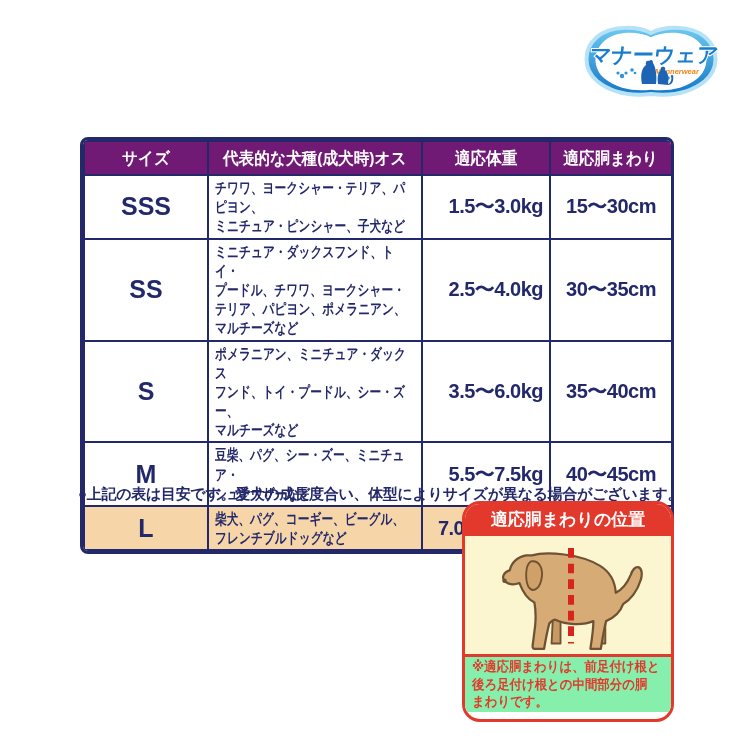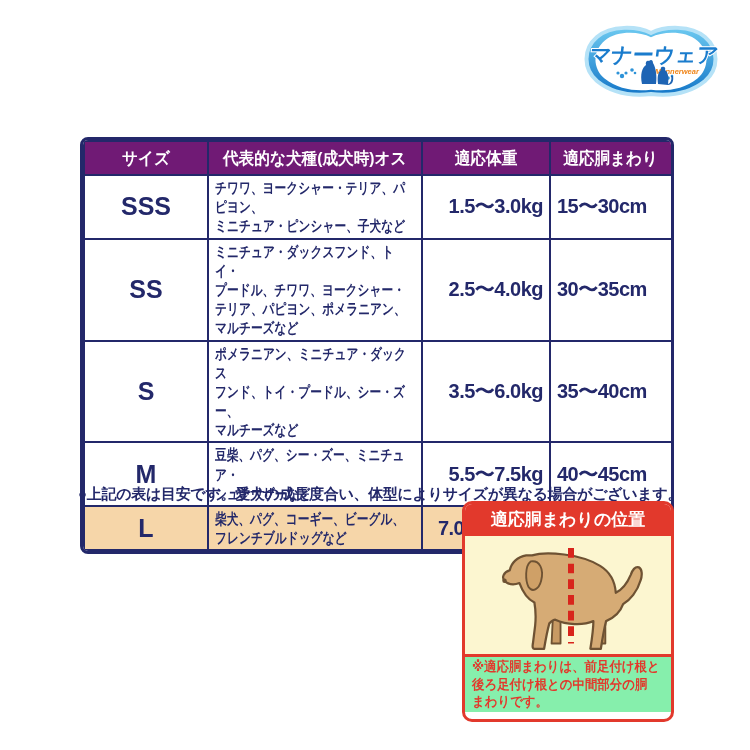--- a/index.html
+++ b/index.html
@@ -16,31 +16,31 @@
   
   .size-table-wrap{position:absolute;left:80px;top:137px;width:588px;border:3px solid #23286a;border-radius:8px;overflow:hidden;background:#fff;}
   table.size-table{border-collapse:collapse;table-layout:fixed;width:100%;}
   .size-table th,.size-table td{border:2.5px solid #23286a;padding:2px 6px;color:#23286a;}
   .size-table thead th{background:#701a75;color:#fff;font-size:17px;font-weight:bold;height:28px;padding:2px 0;border-color:#23286a;}
   .size-table thead th + th{border-left:2px solid #fff;}
   .hdr-scale{display:inline-block;transform:scaleX(0.92);transform-origin:center;white-space:nowrap;}
   td.c-size{font-size:25px;font-weight:bold;text-align:center;width:124px;}
   td.c-breed{font-size:15px;font-weight:600;line-height:1.28;width:214px;}
   td.c-weight{font-size:20px;font-weight:bold;text-align:right;width:128px;letter-spacing:-0.5px;}
-  td.c-waist{font-size:20px;font-weight:bold;text-align:left;width:122px;letter-spacing:-0.5px;margin-left:44px;}
+  td.c-waist{font-size:20px;font-weight:bold;text-align:center;width:122px;letter-spacing:-0.5px;margin-left:44px;}
   .breed-text{display:inline-block;white-space:pre-line;transform:scaleX(0.78);transform-origin:0 50%;width:128%;}
   tr.row-sss{height:46px;} tr.row-ss{height:88px;} tr.row-s{height:82px;}
   tr.row-m{height:52px;} tr.row-l{height:44px;}
   tr.highlight td{background:#f6d6a9;}
 
   
   .footnote{position:absolute;left:78px;top:485px;font-size:15px;font-weight:600;color:#23286a;white-space:nowrap;letter-spacing:-0.3px;}
 
   
-  .waist-box{position:absolute;left:462px;top:501px;width:206px;height:215px;border:3px solid #e2392c;border-radius:10px;background:#fff;overflow:hidden;display:flex;flex-direction:column;}
+  .waist-box{position:absolute;left:462px;top:501px;width:206px;height:215px;border:3px solid #e2392c;border-radius:18px;background:#fff;overflow:hidden;display:flex;flex-direction:column;}
   .waist-box-header{background:#e2392c;color:#fff;font-size:17px;font-weight:bold;text-align:center;padding:4px 0 5px 0;}
   .waist-box-body{background:#fcf6d0;flex:0 0 118px;display:flex;align-items:center;justify-content:center;border-bottom:3px solid #e2392c;}
   .waist-box-note{background:#86efac;color:#e2392c;font-size:13.5px;font-weight:bold;line-height:1.3;padding:1px 7px;}
   .note-text{display:inline-block;white-space:pre-line;transform:scaleX(0.92);transform-origin:0 50%;width:108%;}
 </style>
 </head>
 <body>
 
 <div class="page">
 

